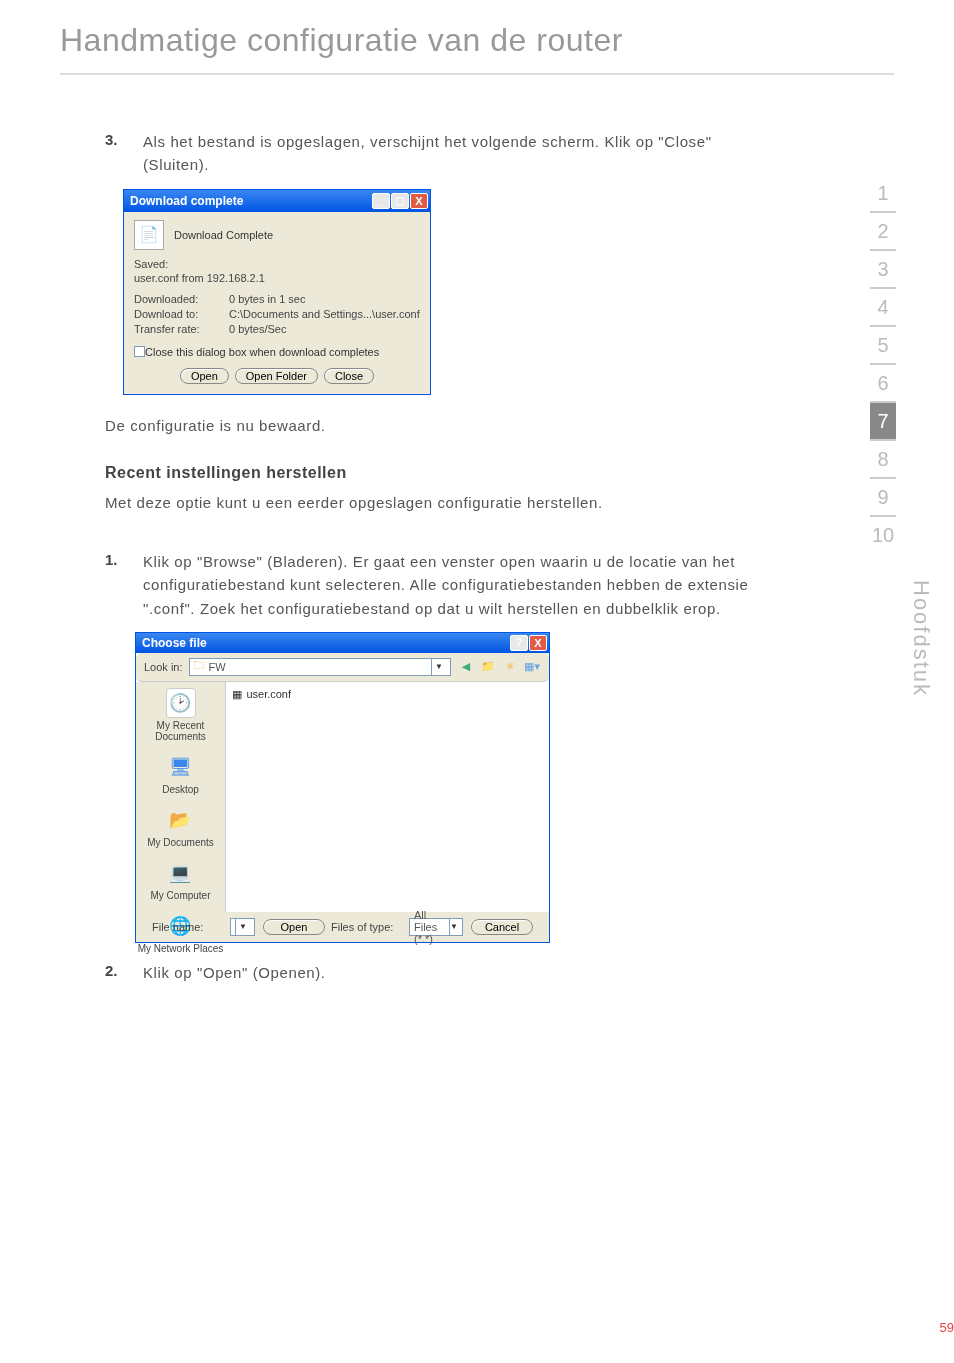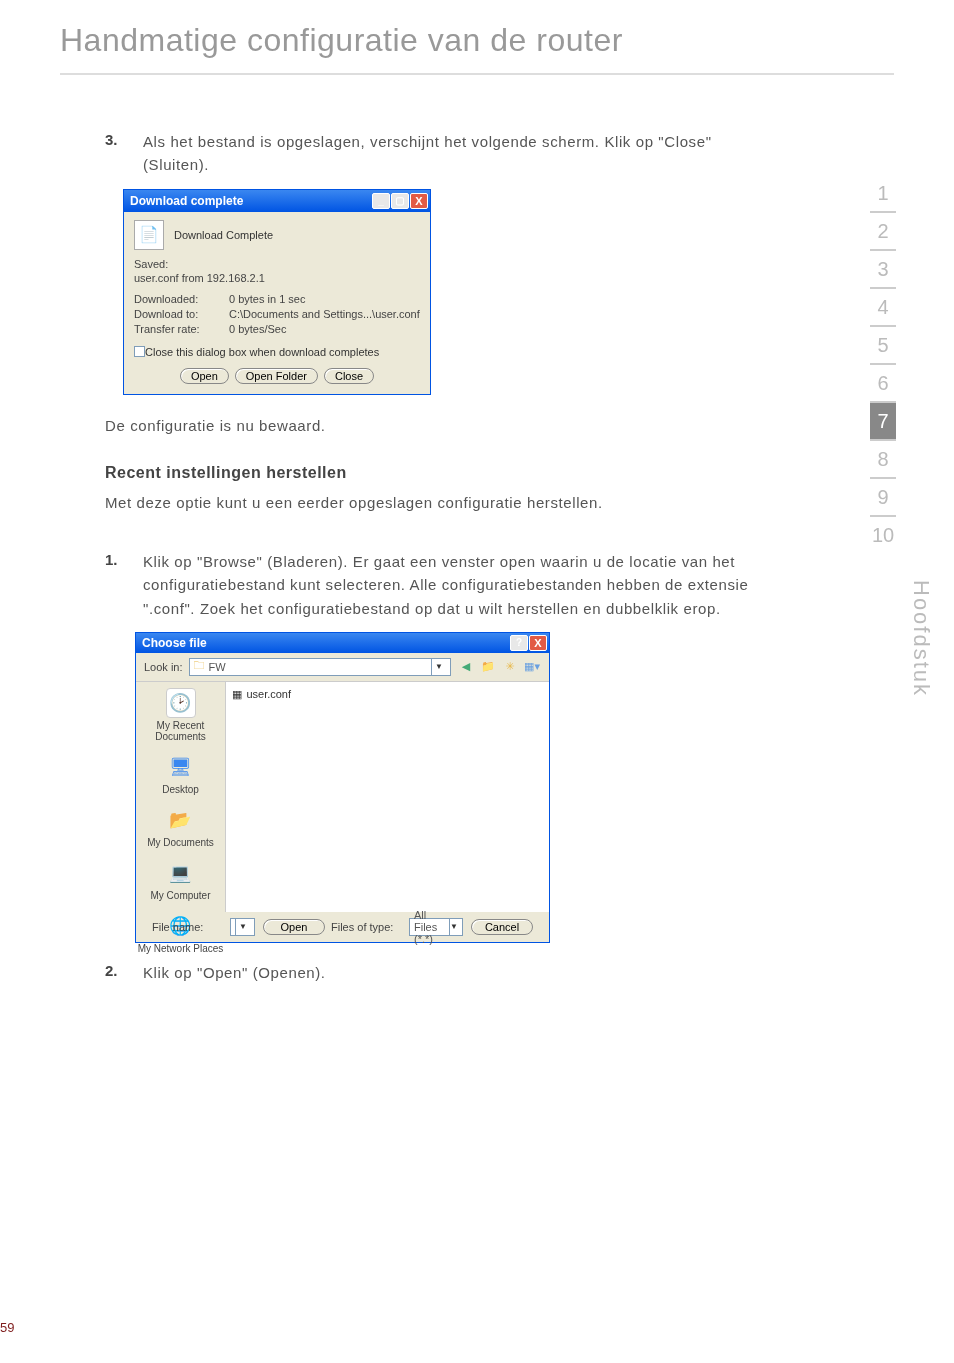--- a/index.html
+++ b/index.html
@@ -27,21 +27,21 @@
     .subhead { font-size: 16px; font-weight: bold; color: #444; margin-bottom: 10px; letter-spacing: 0.5px; }
     .intro-para { font-size: 15px; color: #555; margin-bottom: 36px; letter-spacing: 0.6px; line-height: 1.5; }
 
     
     .side-tabs { position: absolute; right: 58px; top: 175px; display: flex; flex-direction: column; align-items: center; }
     .tab { width: 26px; height: 36px; display: flex; align-items: center; justify-content: center; font-size: 20px; color: #bbb; font-weight: 300; }
     .tab-sep { width: 26px; height: 2px; background: #ccc; }
     .tab.active { background: #888; color: #fff; }
     .side-label { position: absolute; right: 20px; top: 580px; writing-mode: vertical-rl; font-size: 22px; color: #bbb; letter-spacing: 2px; font-weight: 300; }
 
-    .pagenum { position: absolute; bottom: 28px; width: 100%; text-align: left; font-size: 13px; color: #7f1d1d; }
+    .pagenum { position: absolute; bottom: 28px; width: 100%; text-align: right; font-size: 13px; color: #ef4444; }
 
     
     .dl-dialog { width: 308px; margin: 12px 0 10px 18px; background: #ece9d8; border: 1px solid #0054e3; font-family: Tahoma, sans-serif; font-size: 11px; color: #333; }
     .dl-title { height: 22px; background: linear-gradient(#3a87f0,#0054e3); color: #fff; display: flex; align-items: center; justify-content: space-between; padding: 0 2px 0 6px; font-size: 12px; font-weight: bold; }
     .winbtns { display: flex; gap: 1px; }
     .winbtn { width: 18px; height: 16px; background: #e8e8e8; border: 1px solid #fff; border-radius: 2px; display: flex; align-items: center; justify-content: center; font-size: 10px; }
     .winbtn.close { background: #e25b45; color: #fff; font-weight: bold; font-size: 11px; }
     .dl-body { padding: 8px 10px 10px 10px; display:flex; flex-direction:column; gap:2px; }
     .dl-iconrow { display: flex; align-items: center; gap: 10px; margin-bottom: 6px; }
     .dl-icon { width: 30px; height: 30px; border: 1px solid #aaa; background: #fff; display:flex; align-items:center; justify-content:center; font-size:16px; }
@@ -49,21 +49,21 @@
     .dl-kvblock { margin-top:6px; }
     .dl-kv { display: flex; font-size: 11px; color:#444; line-height:1.4; }
     .dl-kv .k { width: 95px; }
     .dl-check { display:flex; align-items:center; gap:0; margin-top:6px; font-size:11px; }
     .dl-btns { display: flex; gap: 6px; justify-content: center; margin-top: 8px; }
     .xpbtn { font-family: Tahoma, sans-serif; font-size: 11px; padding: 1px 10px; background: #ece9d8; border: 1px solid #888; border-radius: 8px; box-shadow: inset 1px 1px 0 #fff; }
 
     
     .file-dialog { width: 415px; margin: 12px 0 18px 30px; font-family: Tahoma, sans-serif; font-size: 11px; border:1px solid #0054e3; }
     .fd-title { height: 20px; background: linear-gradient(#3a87f0,#0054e3); color:#fff; font-weight:bold; font-size:12px; display:flex; align-items:center; justify-content:space-between; padding:0 2px 0 6px; }
-    .fd-top { background:#ece9d8; padding:5px 8px; display:flex; align-items:center; gap:6px; border-bottom:1px solid #ccc; }
+    .fd-top { background:#ece9d8; padding:5px 8px; display:flex; align-items:center; gap:6px; border-bottom:1px solid #ccc;border-radius:6px; }
     .fd-label { font-size:11px; color:#444; }
     .fd-select { flex:1; height:18px; border:1px solid #7f9db9; background:#fff; font-size:11px; padding:0 4px; display:flex; align-items:center; gap:4px; }
     .fd-toolicons { display:flex; gap:4px; }
     .fd-toolicon { width:18px; height:18px; display:flex; align-items:center; justify-content:center; font-size:11px; color:#4a7; }
     .fd-mid { display:flex; height:230px; background:#fff; }
     .fd-places { width:90px; background:#ece9d8; border-right:1px solid #ccc; display:flex; flex-direction:column; align-items:center; padding:6px 0; gap:10px; }
     .place { display:flex; flex-direction:column; align-items:center; gap:2px; font-size:10px; color:#444; text-align:center; }
     .place-icon { width:30px; height:30px; border-radius:4px; display:flex; align-items:center; justify-content:center; font-size:18px; }
     .fd-pane { flex:1; padding:6px; font-size:11px; color:#333; }
     .fd-file { display:flex; align-items:center; gap:4px; }

